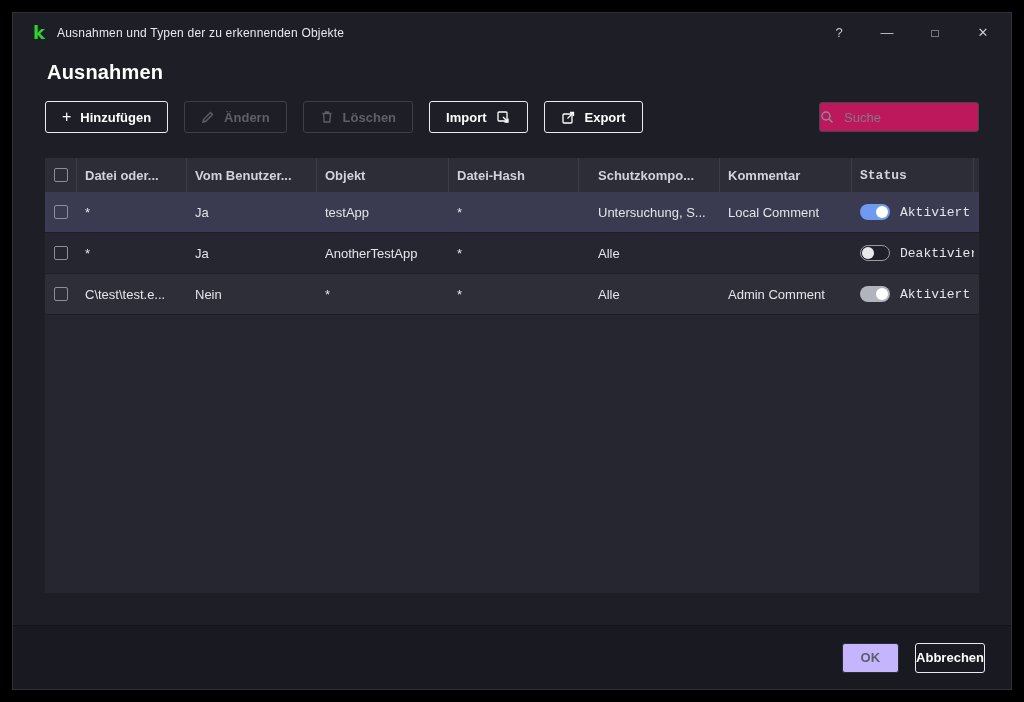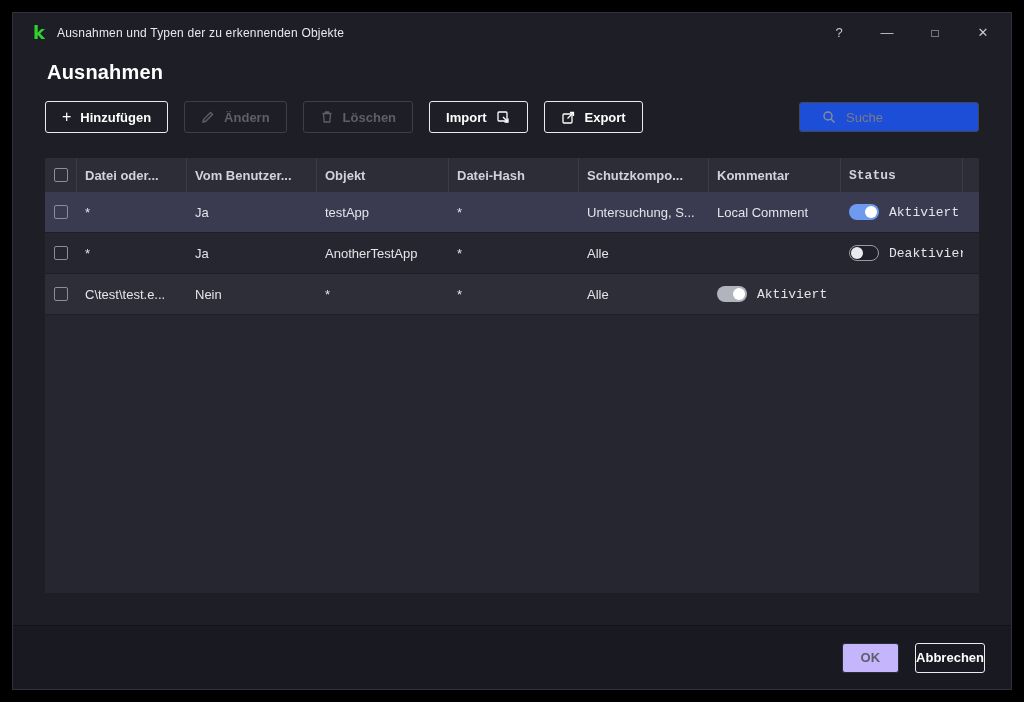--- a/index.html
+++ b/index.html
@@ -50,23 +50,23 @@
     font-family:"Liberation Sans", sans-serif; cursor:pointer;
   }
   .btn .plus { font-size:16px; font-weight:400; line-height:1; margin-top:-1px; }
   .btn.disabled {
     border-color:#3f3f4b; color:#5f5f6b; cursor:default;
   }
   .btn + .btn { margin-left:16px; }
   .icon-svg { display:block; }
 
   .searchbox {
-    margin-left:auto; width:180px; height:30px;
-    background:#1d4ed8; border:1px solid #46464f; border-radius:3px;
-    display:flex; align-items:center; padding:0 22px; gap:8px;
+    margin-left:auto; width:160px; height:30px;
+    background:#be185d; border:1px solid #46464f; border-radius:3px;
+    display:flex; align-items:center; padding:0 0; gap:8px;
   }
   .searchbox input {
     flex:1; background:transparent; border:none; outline:none;
     color:#e6e6ec; font-size:13px; font-family:"Liberation Sans", sans-serif;
     min-width:0;
   }
   .searchbox input::placeholder { color:#7b7b86; }
 
   
   .table {
@@ -82,21 +82,21 @@
     border-right:1px solid #3c3c48;
     display:flex; align-items:center;
   }
   .t-head .cell:last-child { border-right:none; }
   .cell { padding:0 8px; display:flex; align-items:center; overflow:hidden; white-space:nowrap; }
   .c-check { flex:0 0 32px; justify-content:center; padding:0; }
   .c1 { flex:0 0 110px; }
   .c2 { flex:0 0 130px; }
   .c3 { flex:0 0 132px; }
   .c4 { flex:0 0 130px; }
-  .c5 { flex:0 0 130px; }
+  .c5 { flex:0 0 130px;margin-left:11px; }
   .c6 { flex:0 0 132px; }
   .c7 { flex:0 0 122px;font-family:Liberation Mono, monospace; }
   .c-fill { flex:1 1 auto; padding:0; }
 
   .checkbox {
     width:14px; height:14px; border:1px solid #8d8d98; border-radius:2px;
     background:transparent;
   }
 
   .data-row { height:41px; flex:0 0 41px; border-bottom:1px solid #1e1e27; }
@@ -275,20 +275,21 @@
 
     <div class="t-row data-row row-b">
       <div class="cell c-check">
           <span class="checkbox"></span>
         </div>
       <div class="cell c1">C\test\test.e...</div>
       <div class="cell c2">Nein</div>
       <div class="cell c3">*</div>
       <div class="cell c4">*</div>
       <div class="cell c5">Alle</div>
+      <div class="cell c6">Admin Comment</div>
       <div class="cell c7">
         <span class="status-wrap">
           <span class="toggle on-gray">
               <span class="knob"></span>
             </span>
           <span>Aktiviert</span>
         </span>
       </div>
       <div class="cell c-fill"></div>
     </div>

